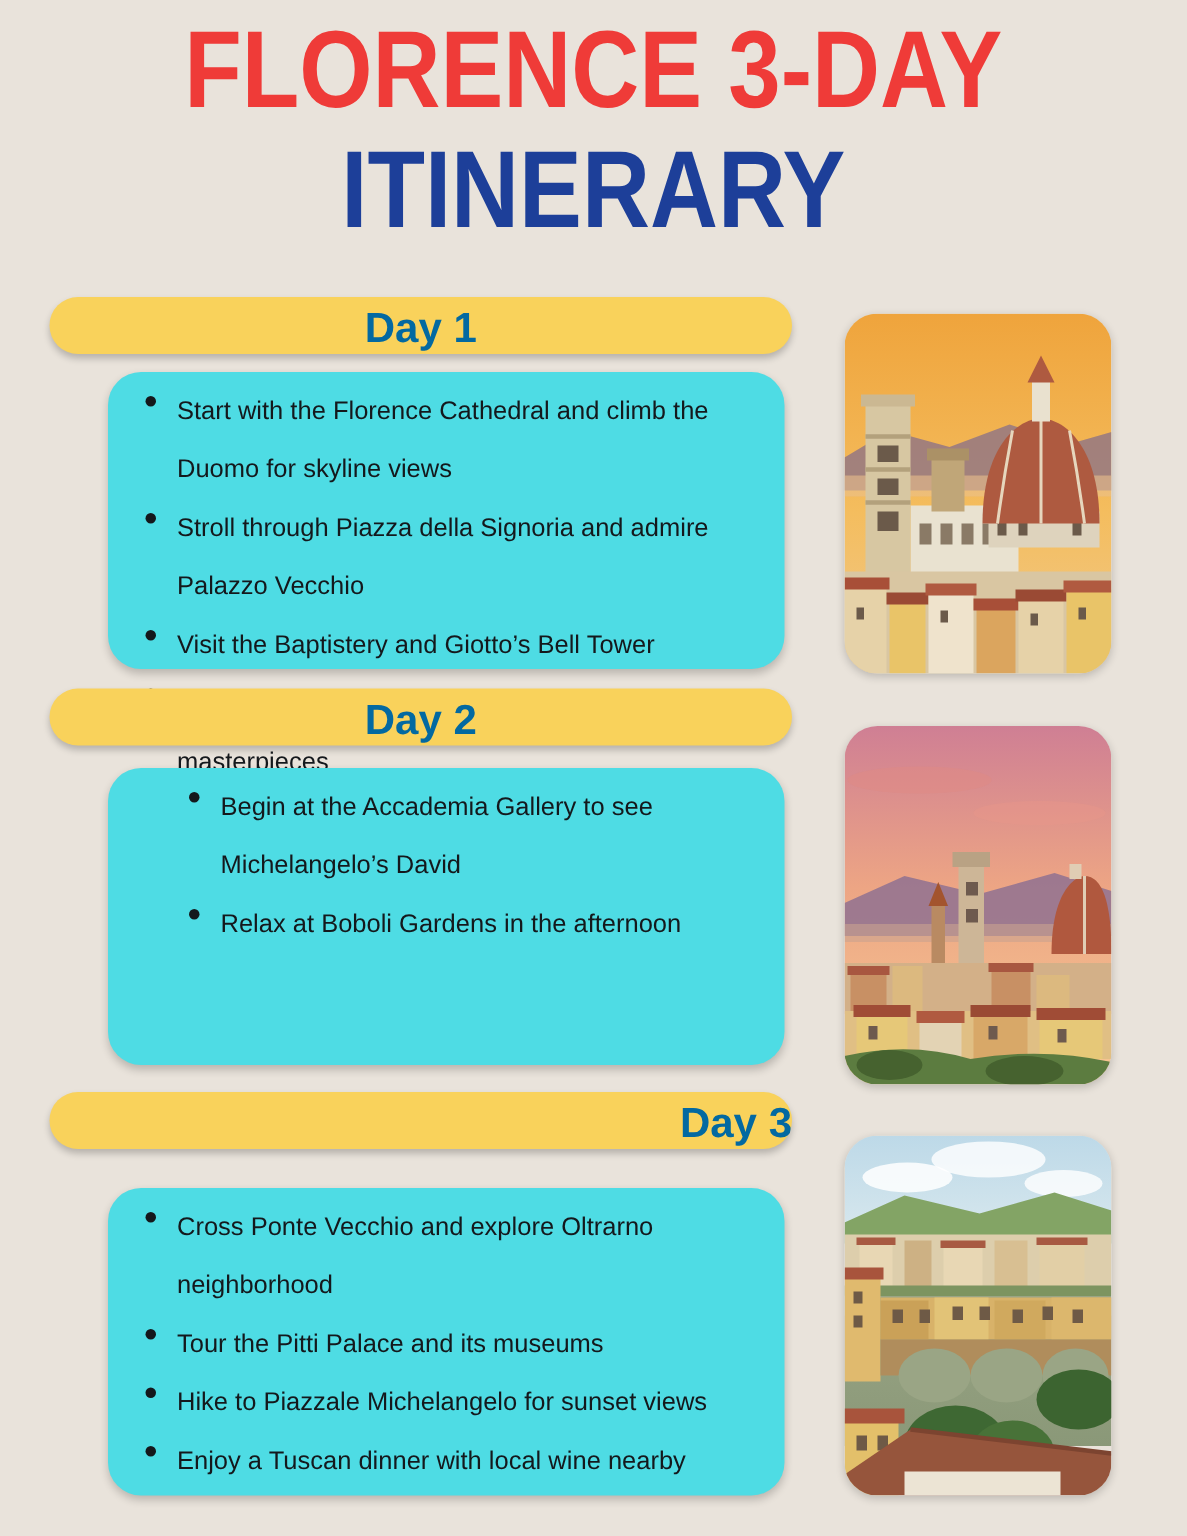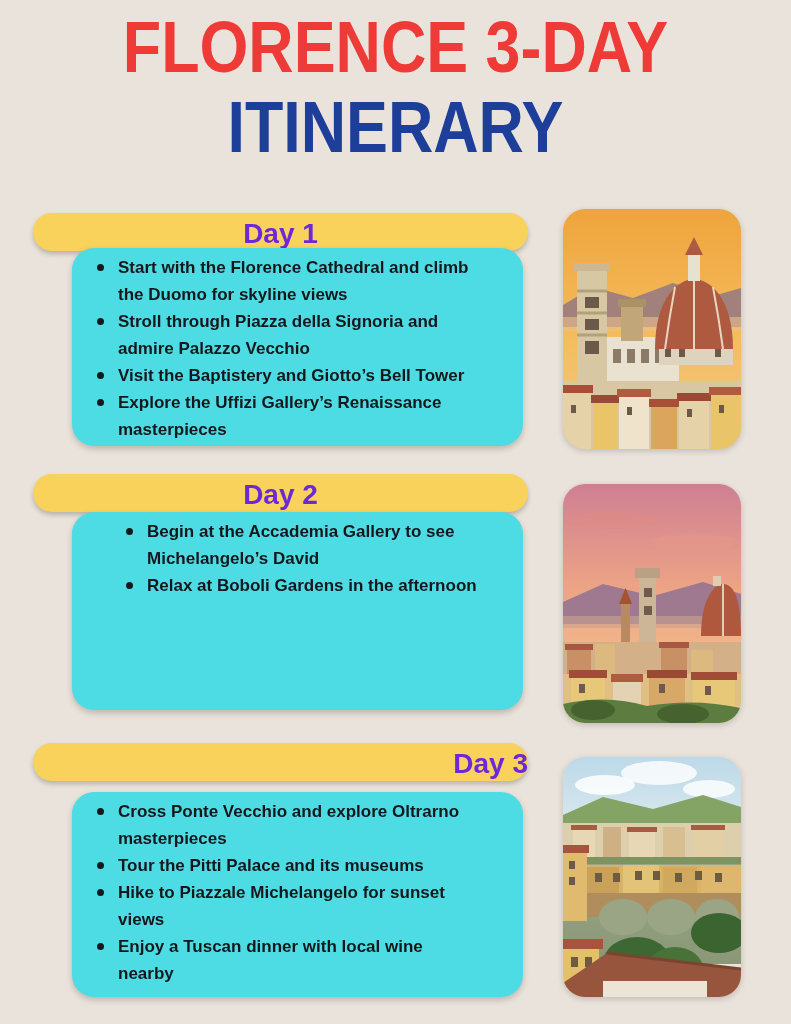--- a/index.html
+++ b/index.html
@@ -10,38 +10,38 @@
   
   .title{position:absolute;top:7px;left:0;right:0;text-align:center;}
   .title-line{display:block;font-size:73px;line-height:80px;font-weight:bold;
     letter-spacing:0px;transform:scaleX(.86);white-space:nowrap;}
   .title-red{color:#ef3b38;}
   .title-blue{color:#1d3f99;}
   
   .pill{
     position:absolute;left:33px;width:495px;height:38px;border-radius:21px;
     background:#f9d25b;box-shadow:0 3px 5px rgba(0,0,0,.22);
-    text-align:center;line-height:42px;font-size:28px;font-weight:bold;color:#6d28d9;margin-top:15px;
+    text-align:center;line-height:42px;font-size:28px;font-weight:bold;color:#0369a1;
   }
   .pill-day1{top:198px;}
   .pill-day2{top:459px;}
   .pill-day3{top:728px;text-align:right;}
   
   .card{
     position:absolute;left:72px;width:451px;border-radius:22px;
     background:#4edce4;box-shadow:0 3px 6px rgba(0,0,0,.20);
     box-sizing:border-box;padding:6px 0 6px 12px;
   }
   .card-day1{top:248px;height:198px;}
   .card-day2{top:512px;height:198px;padding-left:41px;}
   .card-day3{top:792px;height:205px;}
   .card ul{margin:0;padding:0;list-style:none;width:394px;}
   .card li{
     position:relative;padding-left:34px;width:360px;box-sizing:content-box;
-    font-size:17px;line-height:27px;font-weight:bold;color:#14181c;
+    font-size:17px;line-height:39px;font-weight:normal;color:#14181c;
   }
   .card li::before{
     content:"";position:absolute;left:13px;top:10px;width:7px;height:7px;
     border-radius:50%;background:#14181c;
   }
   
   .photo{
     position:absolute;left:563px;width:178px;border-radius:22px;overflow:hidden;
     box-shadow:0 2px 6px rgba(0,0,0,.18);line-height:0;
   }
@@ -194,21 +194,21 @@
       <ellipse cx="30" cy="226" rx="22" ry="10" fill="#46622f"></ellipse>
       <ellipse cx="120" cy="230" rx="26" ry="10" fill="#46622f"></ellipse>
     </svg>
   </div>
 
   <div class="pill pill-day3">
     <span>Day 3</span>
   </div>
   <div class="card card-day3">
     <ul>
-      <li>Cross Ponte Vecchio and explore Oltrarno masterpieces</li>
+      <li>Cross Ponte Vecchio and explore Oltrarno neighborhood</li>
       <li>Tour the Pitti Palace and its museums</li>
       <li>Hike to Piazzale Michelangelo for sunset views</li>
       <li>Enjoy a Tuscan dinner with local wine nearby</li>
     </ul>
   </div>
   <div class="photo photo-3">
     <svg viewBox="0 0 178 240">
       <defs>
         <linearGradient id="sky3" x1="0" y1="0" x2="0" y2="1">
           <stop offset="0" stop-color="#bdd9e8"></stop>

